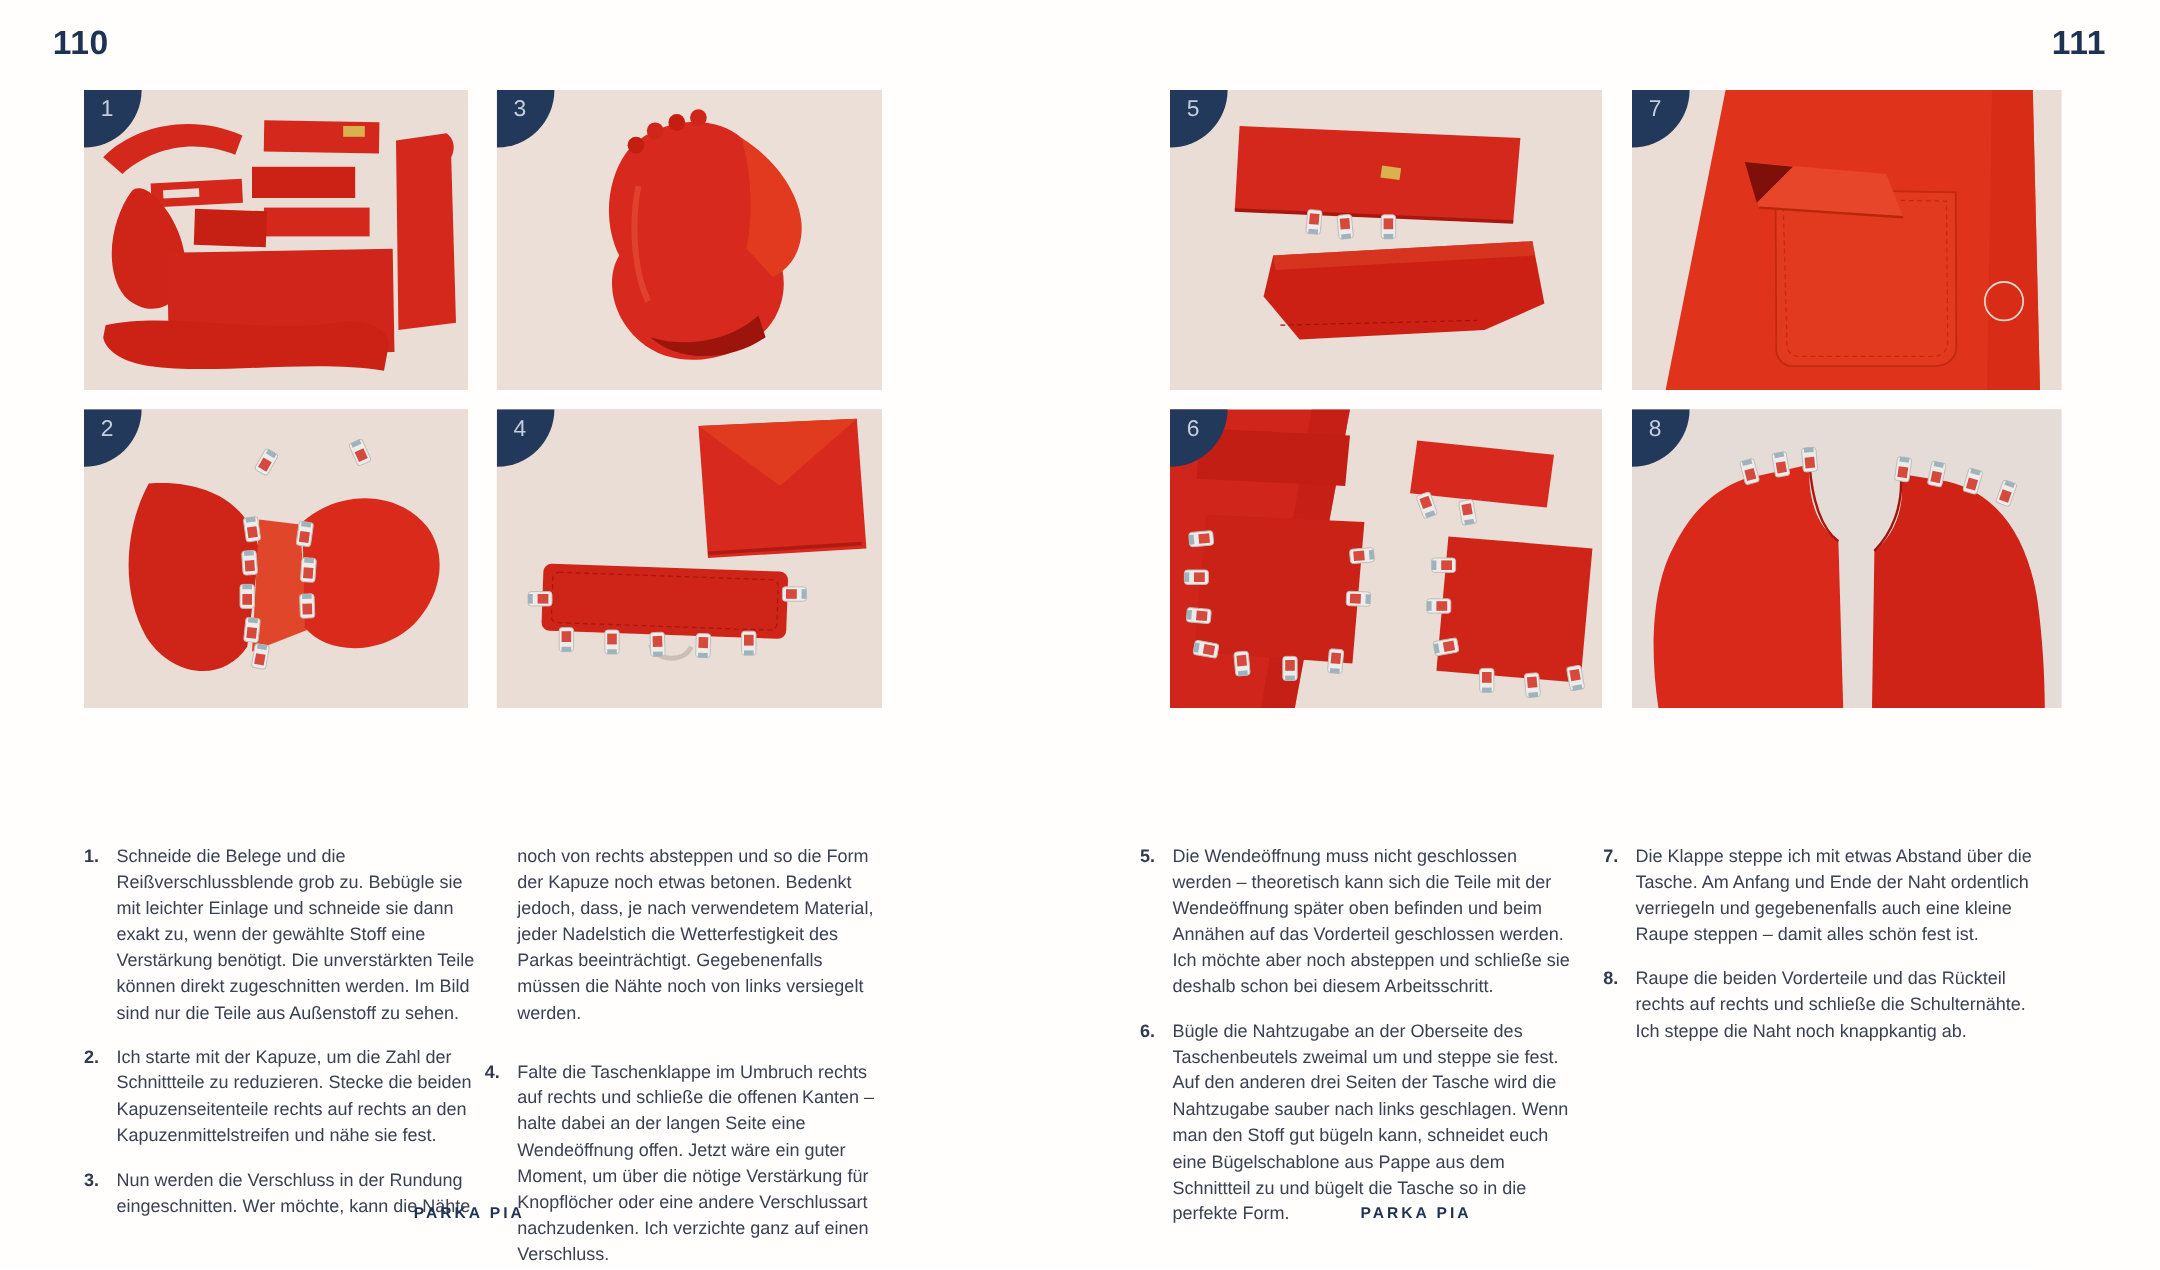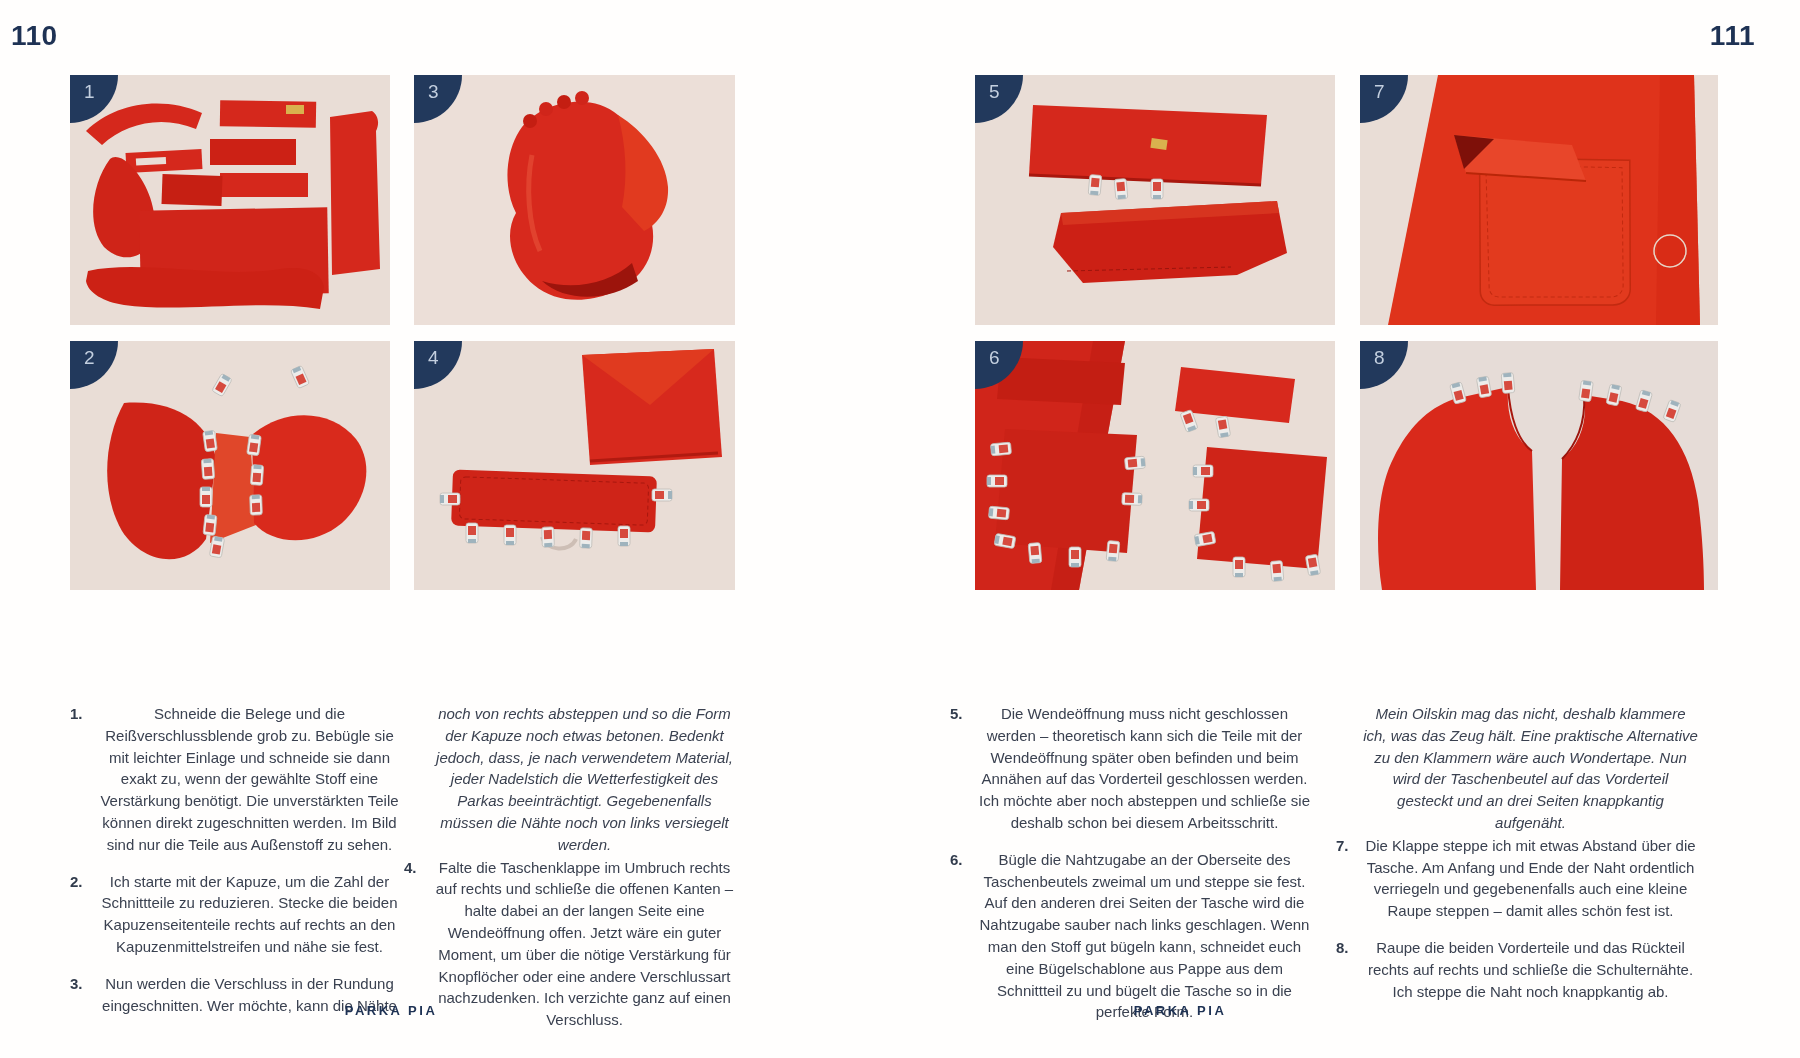--- a/index.html
+++ b/index.html
@@ -1,37 +1,37 @@
 <!DOCTYPE html>
 <html lang="de"><head>
 <meta charset="utf-8">
 <style>
   html,body{margin:0;padding:0;background:#ffffff;}
   body{width:1800px;height:1058px;font-family:"Liberation Sans",sans-serif;}
   .spread{position:relative;width:1800px;height:1058px;background:#fffefd;overflow:hidden;}
 
   .pagenum{position:absolute;top:20px;font-size:28px;font-weight:bold;color:#1e3254;letter-spacing:.5px;}
-  .pagenum.left{left:11px;}
+  .pagenum.left{left:44px;}
   .pagenum.right{right:45px;}
 
   .photo{position:absolute;background:#e9ddd6;overflow:hidden;}
   .photo svg{position:absolute;left:0;top:0;width:100%;height:100%;display:block;}
   .photo.tint2{background:#ecdfd8;}
   .photo.tint3{background:#e6dcd7;}
 
   .badge{position:absolute;left:0;top:0;width:48px;height:48px;background:#22395c;
          border-radius:0 0 100% 0;z-index:5;}
   .badge span{position:absolute;left:14px;top:6px;font-size:19px;color:#c3cfdf;
               font-weight:normal;}
 
   .col{position:absolute;color:#3a4150;font-size:15px;line-height:21.8px;}
   .item{position:relative;padding-left:27px;margin:0 0 15px 0;}
   .item .num{position:absolute;left:0;top:0;font-weight:bold;color:#313b4c;}
-  .item p,.cont{margin:0;text-align:center;}
-  .cont{padding-left:27px;margin-bottom:1px;font-style:italic;}
+  .item p,.cont{margin:0;}
+  .cont{padding-left:27px;margin-bottom:27px;}
 
   .footer{position:absolute;top:1003px;transform:translateX(-50%);
           font-size:13px;font-weight:bold;letter-spacing:2.5px;color:#1e3254;white-space:nowrap;}
   .footer.left{left:391px;}
   .footer.right{left:1180px;}
 </style>
 </head>
 <body>
 
 <div class="spread">
@@ -265,21 +265,20 @@
       <span class="num">5.</span>
       <p>Die Wendeöffnung muss nicht geschlossen werden – theoretisch kann sich die Teile mit der Wendeöffnung später oben befinden und beim Annähen auf das Vorderteil geschlossen werden. Ich möchte aber noch absteppen und schließe sie deshalb schon bei diesem Arbeitsschritt.</p>
     </div>
     <div class="item">
       <span class="num">6.</span>
       <p>Bügle die Nahtzugabe an der Oberseite des Taschenbeutels zweimal um und steppe sie fest. Auf den anderen drei Seiten der Tasche wird die Nahtzugabe sauber nach links geschlagen. Wenn man den Stoff gut bügeln kann, schneidet euch eine Bügelschablone aus Pappe aus dem Schnittteil zu und bügelt die Tasche so in die perfekte Form.</p>
     </div>
   </div>
 
   <div class="col" style="left:1336px;top:703px;width:362px;">
-    <p class="cont">Mein Oilskin mag das nicht, deshalb klammere ich, was das Zeug hält. Eine praktische Alternative zu den Klammern wäre auch Wondertape. Nun wird der Taschenbeutel auf das Vorderteil gesteckt und an drei Seiten knappkantig aufgenäht.</p>
     <div class="item">
       <span class="num">7.</span>
       <p>Die Klappe steppe ich mit etwas Abstand über die Tasche. Am Anfang und Ende der Naht ordentlich verriegeln und gegebenenfalls auch eine kleine Raupe steppen – damit alles schön fest ist.</p>
     </div>
     <div class="item">
       <span class="num">8.</span>
       <p>Raupe die beiden Vorderteile und das Rückteil rechts auf rechts und schließe die Schulternähte. Ich steppe die Naht noch knappkantig ab.</p>
     </div>
   </div>
 

